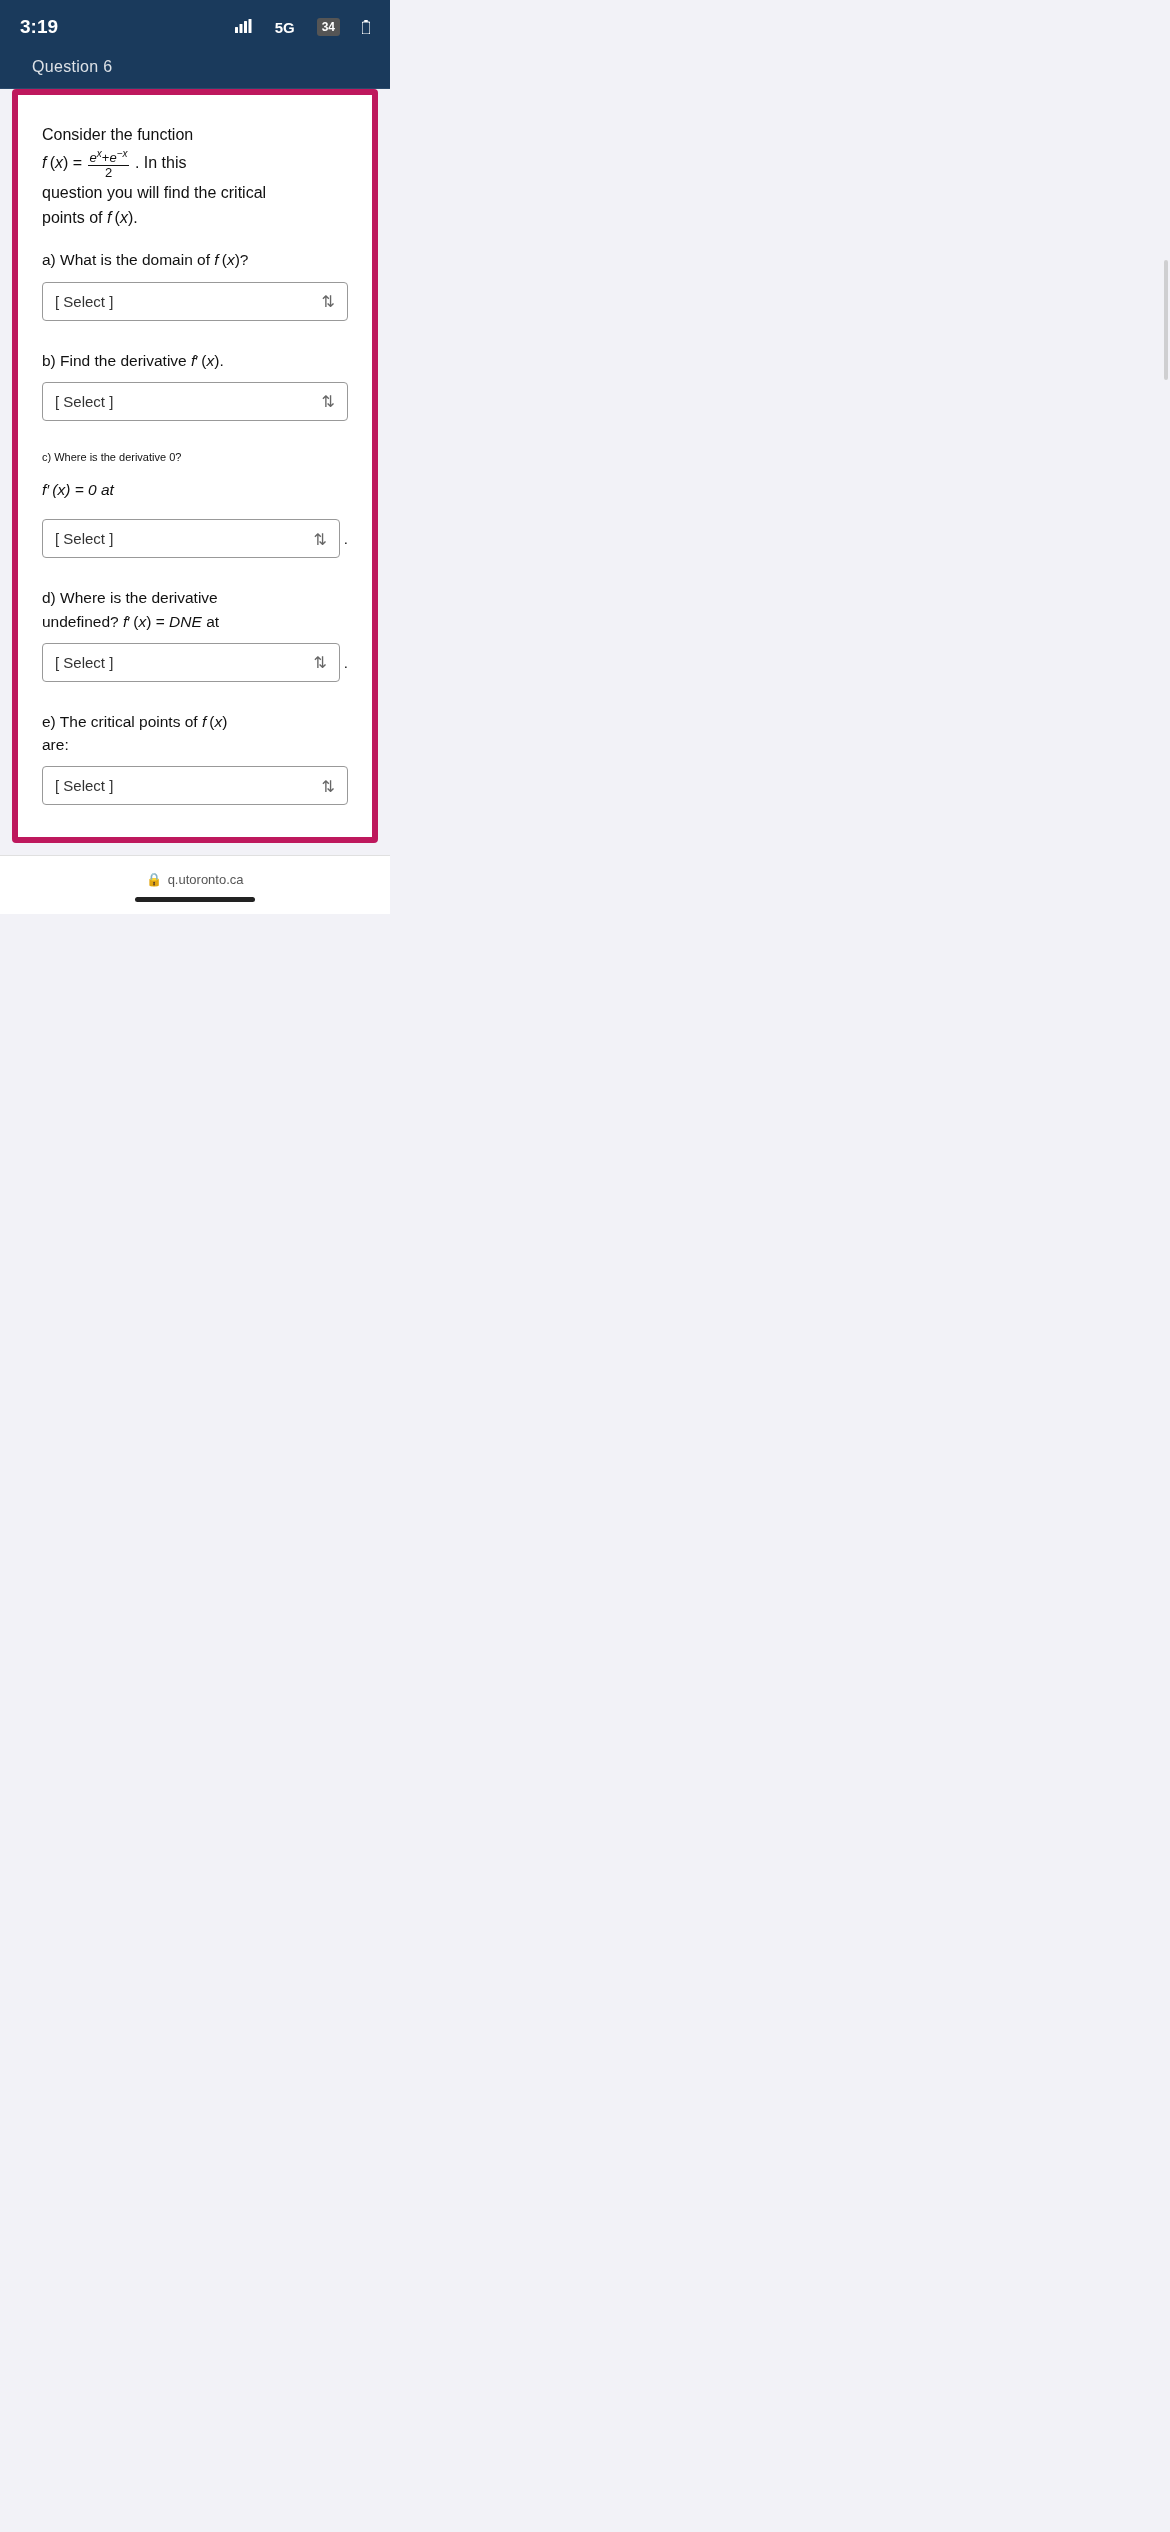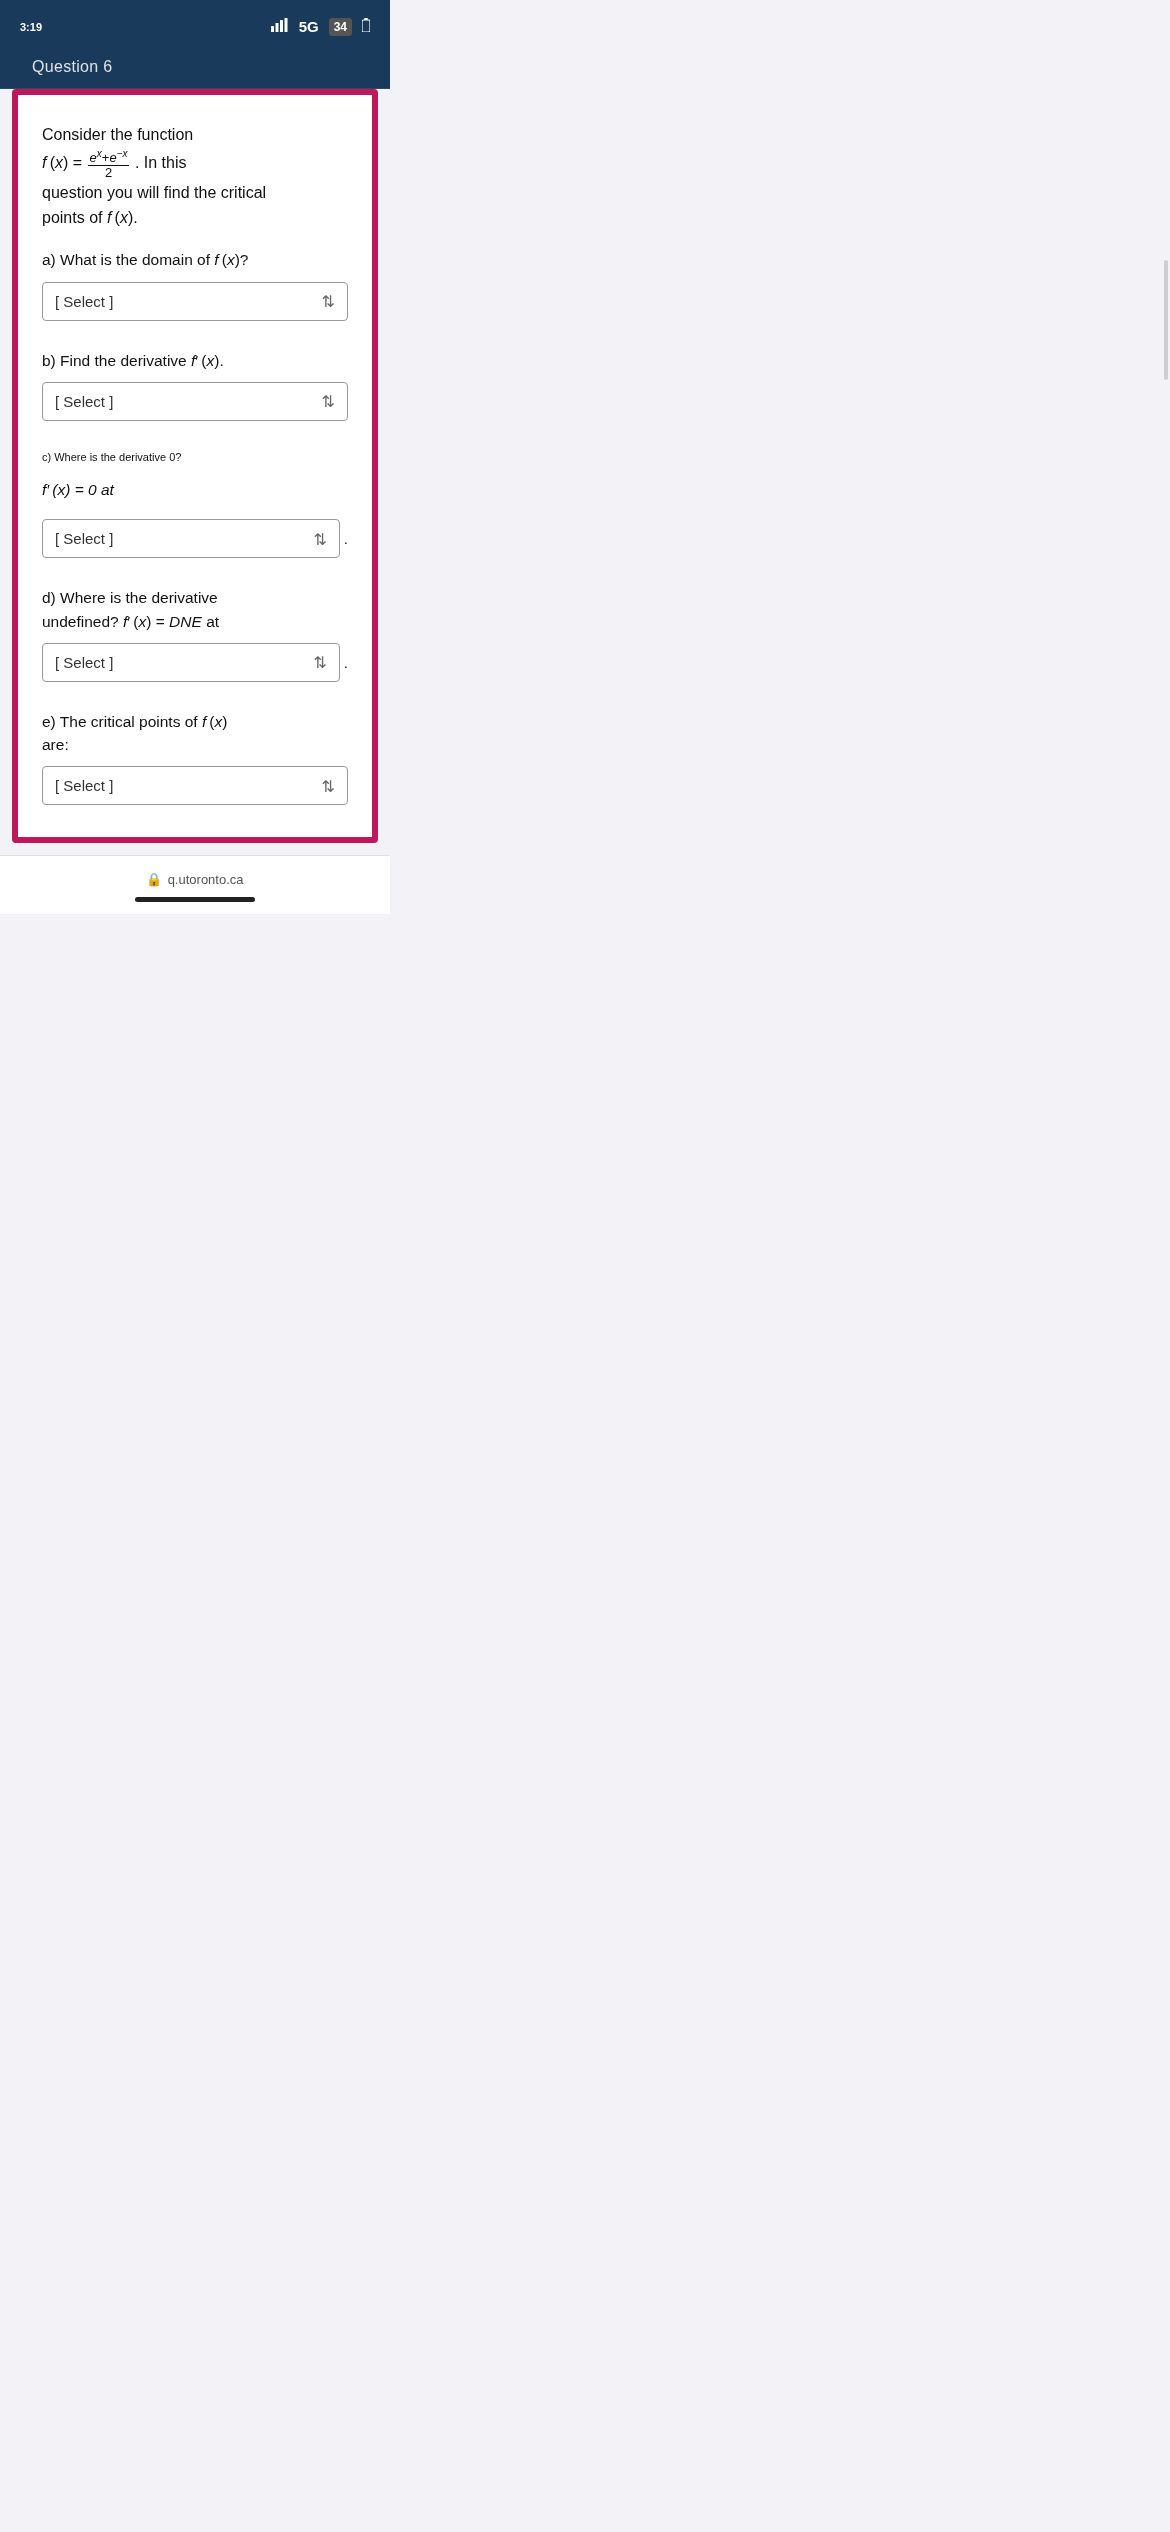--- a/index.html
+++ b/index.html
@@ -18,27 +18,28 @@
     .status-bar {
       background: #1a3a5c;
       color: white;
       display: flex;
       justify-content: space-between;
       align-items: center;
       padding: 14px 20px 10px;
       height: 50px;
     }
     .status-time {
-      font-size: 11px;
+      font-size: 19px;
       font-weight: 600;
       color: white;
     }
     .status-right {
       display: flex;
-      gap: 10px;
+      align-items: center;
+      gap: 22px;
       color: white;
       font-size: 15px;
       font-weight: 500;
     }
     .signal-icon {
       font-size: 14px;
     }
     .battery-badge {
       background: #555;
       color: white;

